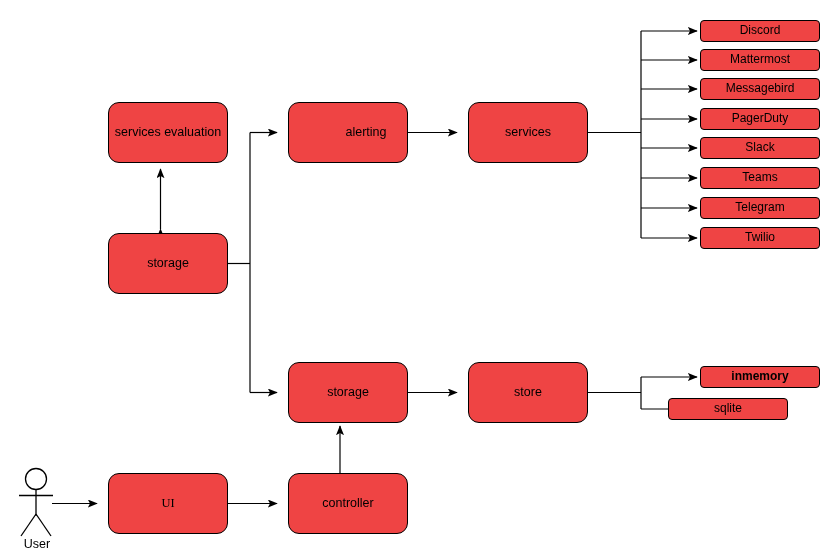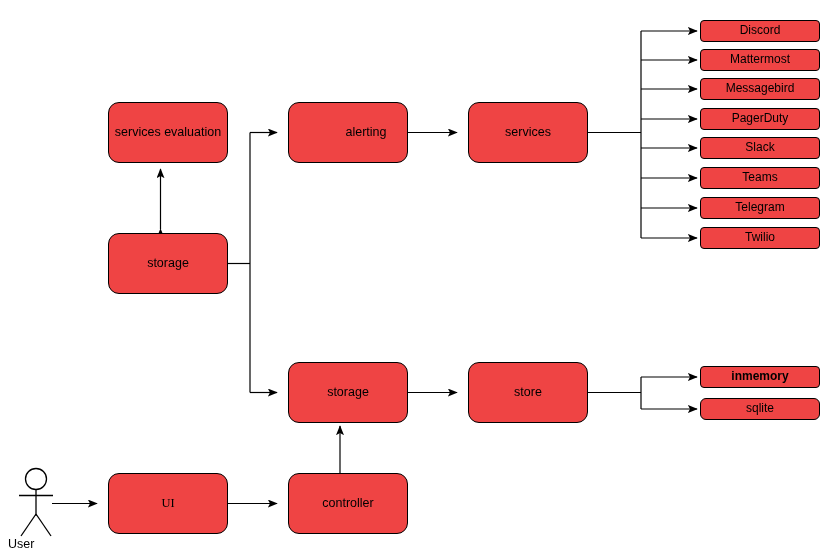--- a/index.html
+++ b/index.html
@@ -46,20 +46,21 @@
     width: 120px;
     height: 22px;
     border-radius: 4px;
     font-size: 12px;
   }
   .actor-label {
     position: absolute;
     left: 8px;
     top: 537px;
     width: 58px;
+    text-align: center;
     font-size: 12.5px;
     color: #000000;
   }
 </style>
 </head>
 <body>
 
 <div id="canvas">
 
   <svg id="edges" viewBox="0 0 825 558" width="825" height="558">
@@ -174,19 +175,19 @@
   <div class="node leaf" style="left:700px; top:197px;">
     <span>Telegram</span>
   </div>
   <div class="node leaf" style="left:700px; top:227px;">
     <span>Twilio</span>
   </div>
 
   <div class="node leaf" style="left:700px; top:366px;font-weight:bold;">
     <span>inmemory</span>
   </div>
-  <div class="node leaf" style="left:700px; top:398px;border-radius:6px;">
+  <div class="node leaf" style="left:668px; top:398px;">
     <span>sqlite</span>
   </div>
 
   <div class="actor-label">User</div>
 
 </div>
 
 </body></html>

